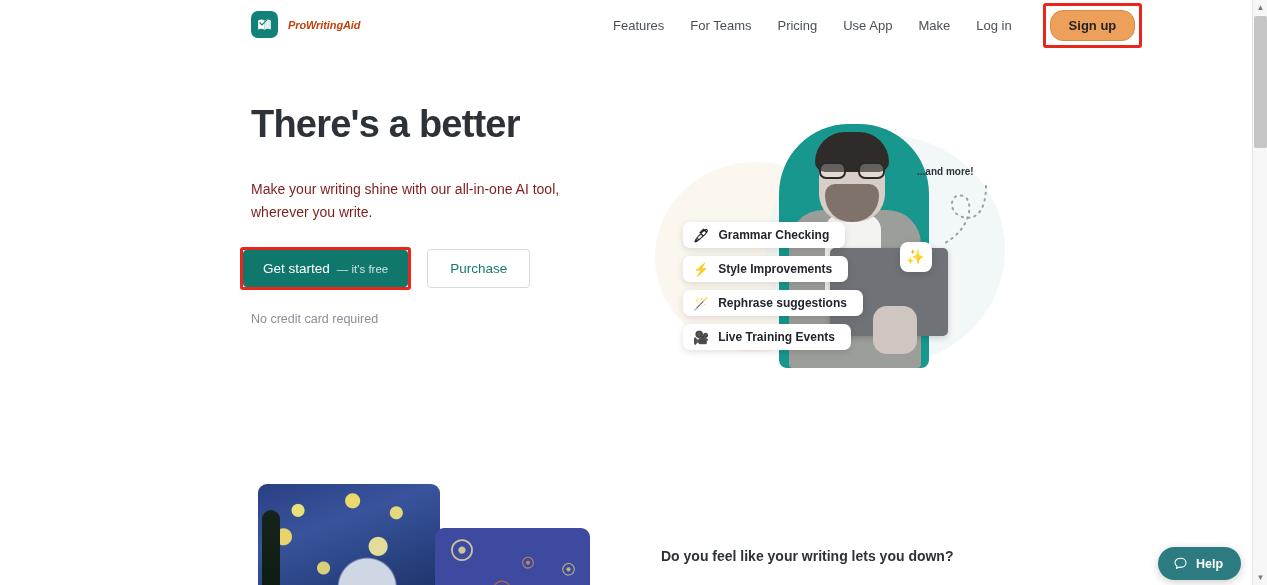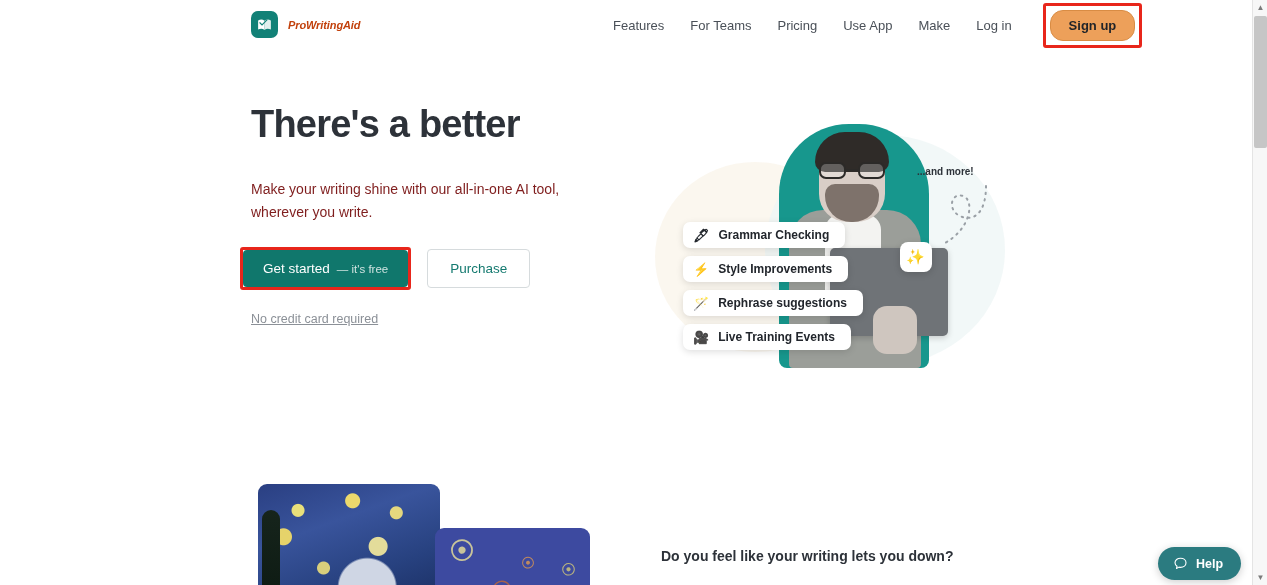--- a/index.html
+++ b/index.html
@@ -126,21 +126,21 @@
     background: #ffffff;
     color: #157a70;
     border: 1px solid #d6dbdd;
     border-radius: 4px;
     font-size: 13.5px;
     padding: 11px 22px;
     cursor: pointer;
   }
   .no-card {
     margin-top: 22px;
-    font-size: 12.5px; color: #8b9097; text-decoration: underline;
+    font-size: 12.5px; color: #8b9097;
   }
 
   
   .hero-art {
     position: absolute; left: 645px; top: 100px;
     width: 370px; height: 270px;
   }
   .blob {
     position: absolute; border-radius: 50%;
     background: #f5f0e8; opacity: .75;

